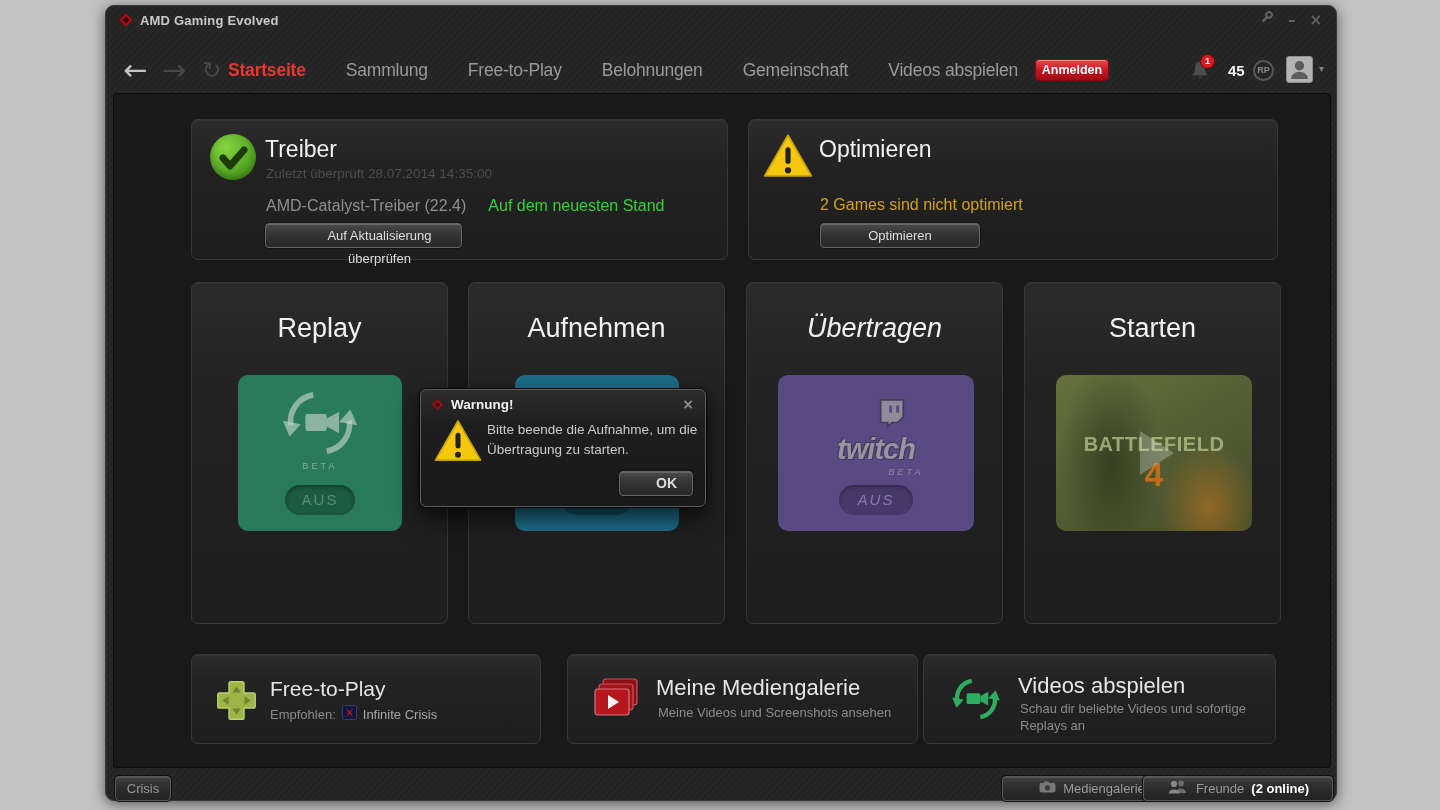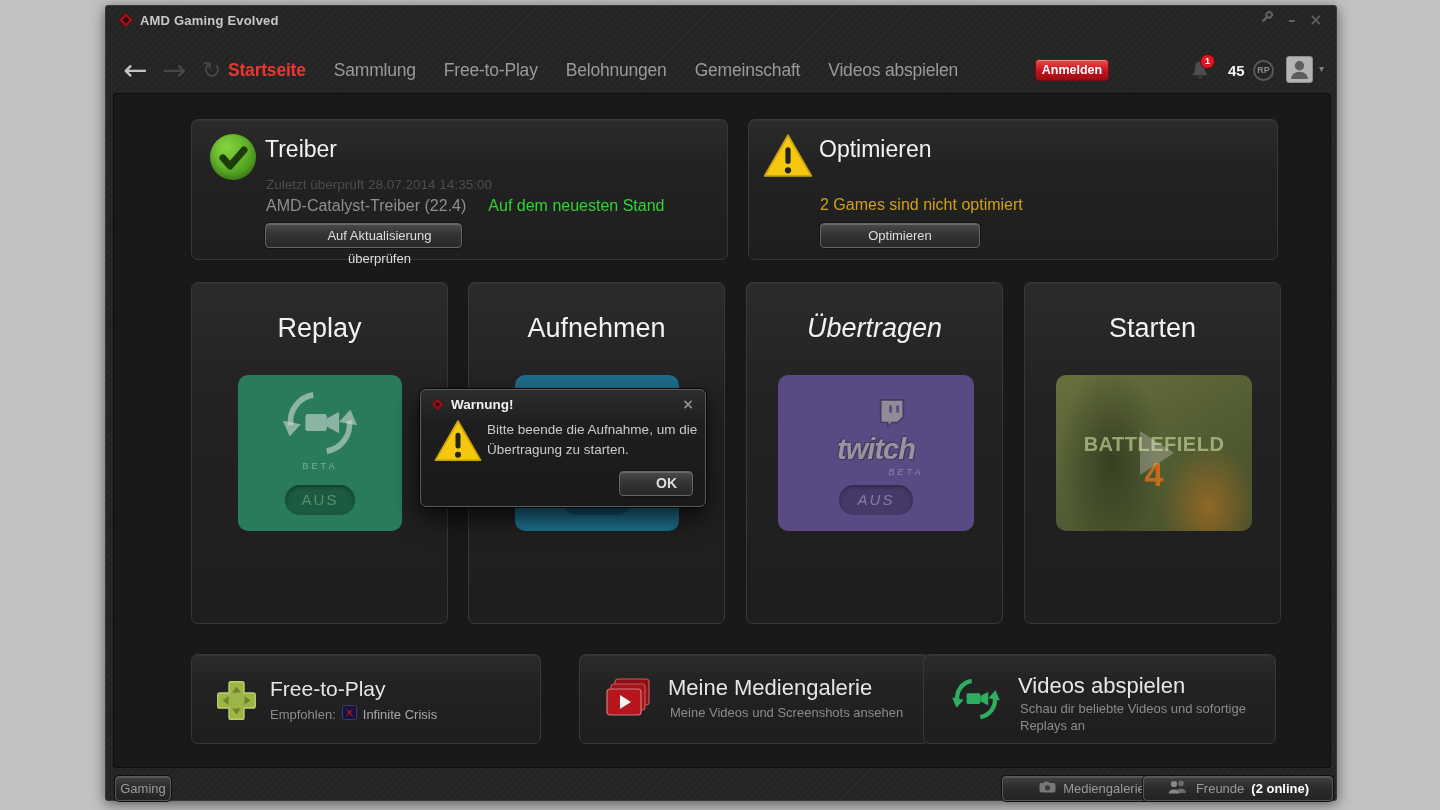--- a/index.html
+++ b/index.html
@@ -1,55 +1,55 @@
 <!DOCTYPE html>
 <html><head>
 <meta charset="utf-8">
 <style>
   html,body{margin:0;padding:0;}
   body{width:1440px;height:810px;background:#c2c2c2;font-family:"Liberation Sans",sans-serif;overflow:hidden;}
   .abs{position:absolute;}
   .stage{position:relative;width:1440px;height:810px;background:#c2c2c2;}
-  .window{position:absolute;left:105px;top:5px;width:1232px;height:796px;border-radius:3px;
+  .window{position:absolute;left:105px;top:5px;width:1232px;height:796px;border-radius:9px;
     background:#242424;border:1px solid #3a3a3a;box-sizing:border-box;box-shadow:0 3px 14px rgba(0,0,0,.55);
     background-image:repeating-linear-gradient(315deg,rgba(255,255,255,.02) 0 2px,rgba(0,0,0,0) 2px 5px);}
   
   .titlebar{position:absolute;left:0;top:0;right:0;height:30px;}
   .app-title{position:absolute;left:34px;top:7px;font-size:13px;font-weight:bold;color:#c9c9c9;letter-spacing:.2px;}
   .amd-logo{position:absolute;left:12px;top:6px;width:16px;height:16px;}
   .win-controls{position:absolute;right:14px;top:4px;display:flex;gap:14px;align-items:center;color:#616161;}
   .win-glyph{font-size:15px;font-weight:bold;font-family:"DejaVu Sans",sans-serif;cursor:default;}
   
   .nav{position:absolute;left:0;top:45px;right:0;height:42px;}
   .nav-glyph{font-family:"DejaVu Sans",sans-serif;position:absolute;top:2px;}
   .back{left:17px;font-size:29px;color:#c4c4c4;}
   .fwd{left:56px;font-size:29px;color:#474747;}
   .refresh{left:96px;font-size:23px;top:6px;color:#474747;}
-  .tabs{position:absolute;left:122px;top:9px;display:flex;gap:28px;font-size:17.5px;color:#9a9a9a;letter-spacing:-.2px;}
+  .tabs{position:absolute;left:122px;top:9px;display:flex;gap:40px;font-size:17.5px;color:#9a9a9a;letter-spacing:-.2px;}
   .tab{cursor:pointer;}
   .tab.active{color:#e8382d;font-weight:bold;}
   .signin{position:absolute;left:929px;top:8px;width:74px;height:22px;border-radius:4px;
     background:linear-gradient(#ef4a4c,#c4121d 55%,#9c0d14);border:1px solid #7e0a10;box-sizing:border-box;
     color:#fff;font-size:12.5px;font-weight:bold;text-align:center;line-height:20px;box-shadow:inset 0 1px 0 rgba(255,255,255,.35);cursor:pointer;}
   .bell{position:absolute;left:1083px;top:9px;width:22px;height:22px;cursor:pointer;}
   .bell-badge{position:absolute;left:1094px;top:3px;min-width:13px;height:13px;border-radius:8px;background:#d81b22;
     color:#fff;font-size:9px;font-weight:bold;text-align:center;line-height:13px;border:1px solid #5e0608;}
   .points{position:absolute;left:1122px;top:11px;font-size:15px;font-weight:bold;color:#f2f2f2;}
   .rp-badge{position:absolute;left:1147px;top:9px;width:21px;height:21px;border-radius:50%;border:2px solid #585858;box-sizing:border-box;
     color:#8a8a8a;font-size:9px;font-weight:bold;text-align:center;line-height:17px;}
   .avatar{position:absolute;left:1180px;top:5px;width:27px;height:27px;border-radius:3px;background:#b3b3b3;border:1px solid #8c8c8c;box-sizing:border-box;cursor:pointer;}
   .avatar-caret{position:absolute;left:1213px;top:12px;color:#7d7d7d;font-size:10px;font-family:"DejaVu Sans",sans-serif;cursor:pointer;}
   
   .content{position:absolute;left:7px;top:87px;width:1218px;height:675px;background:#191919;border:1px solid #0d0d0d;border-radius:3px;box-sizing:border-box;}
   .card{position:absolute;background:linear-gradient(#2b2b2b,#222222 35%,#1e1e1e);border:1px solid #383838;border-radius:7px;box-sizing:border-box;box-shadow:inset 0 1px 0 rgba(255,255,255,.04);margin-left:9px;}
   
   .check-circle{position:absolute;left:18px;top:14px;width:46px;height:46px;border-radius:50%;
     background:radial-gradient(circle at 35% 28%,#86d440,#54a522 62%,#438c18);box-shadow:inset 0 -3px 6px rgba(0,0,0,.25);}
   .info-title{position:absolute;left:73px;top:16px;font-size:23px;color:#f2f2f2;}
-  .info-sub{position:absolute;left:74px;top:57px;font-size:13.5px;color:#4d4d4d;}
+  .info-sub{position:absolute;left:74px;top:46px;font-size:13.5px;color:#4d4d4d;}
   .info-row{position:absolute;left:74px;top:77px;font-size:16px;color:#8f8f8f;}
   .status-ok{color:#31d434;margin-left:22px;}
   .warn-msg{position:absolute;left:71px;top:76px;font-size:16px;color:#d2a018;}
   .btn{background:linear-gradient(#4a4a4a,#343434 45%,#282828);border:1px solid #666;box-sizing:border-box;border-radius:4px;
     color:#dedede;font-size:13px;text-align:center;box-shadow:0 0 0 1px #141414,inset 0 1px 0 rgba(255,255,255,.18);cursor:pointer;font-family:"Liberation Sans",sans-serif;}
   
   .feat-title{position:absolute;left:0;right:0;top:30px;text-align:center;font-size:27px;color:#f2f2f2;}
   .tile{position:absolute;top:92px;height:156px;border-radius:10px;cursor:pointer;}
   .beta{position:absolute;left:0;right:0;text-align:center;font-size:9px;letter-spacing:3px;color:rgba(255,255,255,.38);}
   .pill{position:absolute;top:110px;height:30px;border-radius:16px;font-size:15px;letter-spacing:2px;text-align:center;line-height:30px;cursor:pointer;}
@@ -235,21 +235,21 @@
           <span class="mini-ic">
             <svg width="15" height="15" viewBox="0 0 16 16">
                 <rect x="0.5" y="0.5" width="15" height="15" rx="2" fill="#12143e" stroke="#3c4272"></rect>
                 <path d="M4 3 L8 7 12 3 9.2 8 12 13 8 9 4 13 6.8 8 Z" fill="#c41420"></path>
               </svg>
           </span>
           <span style="color:#a8a8a8;">Infinite Crisis</span>
         </span>
       </div>
 
-      <div class="card" style="left:456px;top:560px;width:351px;height:90px;padding-left:44px;">
+      <div class="card" style="left:444px;top:560px;width:351px;height:90px;padding-left:44px;">
         <span class="abs" style="left:24px;top:20px;width:50px;height:50px;">
           <svg width="50" height="50" viewBox="0 0 50 50">
               <rect x="11" y="4" width="34" height="26" rx="3" fill="#8d1016" stroke="#c7565b" stroke-width="1.2"></rect>
               <rect x="7" y="9" width="34" height="26" rx="3" fill="#a3131a" stroke="#c7565b" stroke-width="1.2"></rect>
               <rect x="3" y="14" width="34" height="26" rx="3" fill="#b6161d" stroke="#d4777b" stroke-width="1.2"></rect>
               <polygon points="16,20 27,27 16,34" fill="#f3f3f3"></polygon>
             </svg>
         </span>
         <span class="promo-title" style="left:88px;top:20px;font-size:22px;">Meine Mediengalerie</span>
         <span class="promo-sub" style="left:90px;top:50px;">Meine Videos und Screenshots ansehen</span>
@@ -269,21 +269,21 @@
             </svg>
         </span>
         <span class="promo-title" style="left:94px;top:18px;font-size:22px;">Videos abspielen</span>
         <span class="promo-sub" style="left:96px;top:46px;">Schau dir beliebte Videos und sofortige</span>
         <span class="promo-sub" style="left:96px;top:63px;">Replays an</span>
       </div>
 
     </div>
 
     <div class="footer-btn" style="left:9px;width:56px;">
-      <span>Gaming</span>
+      <span>Crisis</span>
     </div>
     <div class="footer-btn" style="left:896px;width:180px;">
       <span class="mini-ic">
         <svg width="17" height="12" viewBox="0 0 17 12">
             <rect x="0.5" y="2" width="16" height="9.5" rx="2" fill="#787878"></rect>
             <rect x="5" y="0.5" width="5" height="2.5" rx="1" fill="#787878"></rect>
             <circle cx="8.5" cy="6.8" r="2.6" fill="#3a3a3a"></circle>
           </svg>
       </span>
       <span>Mediengalerie</span>

